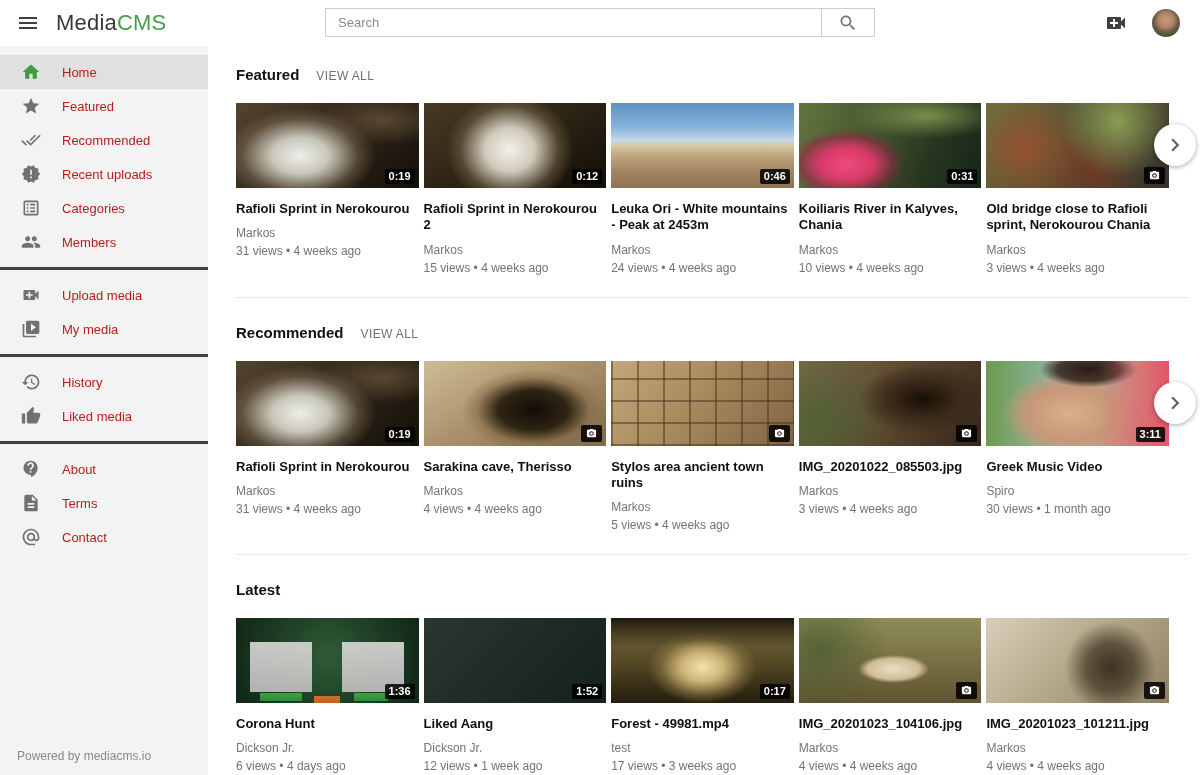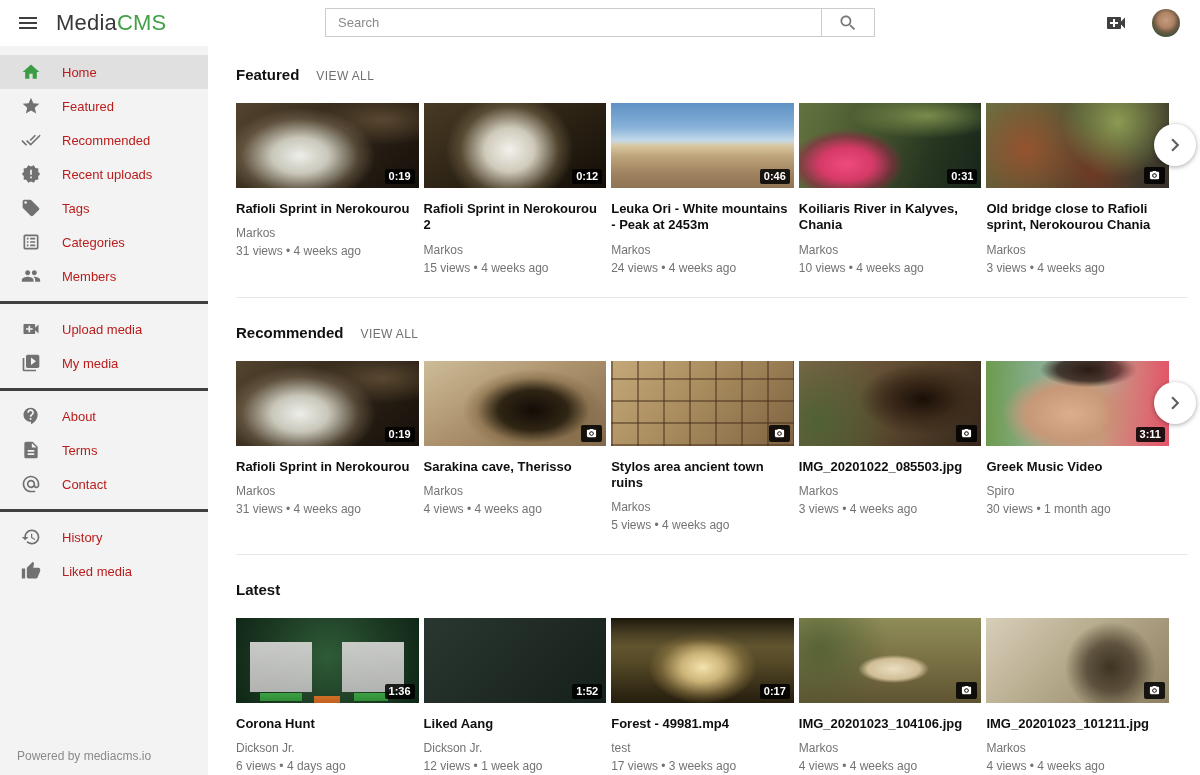--- a/index.html
+++ b/index.html
@@ -185,28 +185,20 @@
     <span class="side-icon">
             <svg class="sicon" viewBox="0 0 24 24">
               <path d="M23 12l-2.44-2.79.34-3.69-3.61-.82-1.89-3.2L12 2.96 8.6 1.5 6.71 4.69 3.1 5.5l.34 3.7L1 12l2.44 2.79-.34 3.7 3.61.82L8.6 22.5l3.4-1.47 3.4 1.46 1.89-3.19 3.61-.82-.34-3.69L23 12zm-10 5h-2v-2h2v2zm0-4h-2V7h2v6z"></path>
             </svg>
           </span>
     <span class="side-label">Recent uploads</span>
   </div>
         <div class="side-item">
     <span class="side-icon">
             <svg class="sicon" viewBox="0 0 24 24">
-              <path d="M21.41 11.58l-9-9C12.05 2.22 11.55 2 11 2H4c-1.1 0-2 .9-2 2v7c0 .55.22 1.05.59 1.42l9 9c.36.36.86.58 1.41.58.55 0 1.05-.22 1.41-.59l7-7c.37-.36.59-.86.59-1.41 0-.55-.23-1.06-.59-1.42zM5.5 7C4.67 7 4 6.33 4 5.5S4.67 4 5.5 4 7 4.67 7 5.5 6.33 7 5.5 7z"></path>
-            </svg>
-          </span>
-    <span class="side-label">Tags</span>
-  </div>
-        <div class="side-item">
-    <span class="side-icon">
-            <svg class="sicon" viewBox="0 0 24 24">
               <path d="M19 5v14H5V5h14m0-2H5c-1.1 0-2 .9-2 2v14c0 1.1.9 2 2 2h14c1.1 0 2-.9 2-2V5c0-1.1-.9-2-2-2zm-8 4h6v2h-6V7zm0 4h6v2h-6v-2zm0 4h6v2h-6v-2zM7 7h2v2H7V7zm0 4h2v2H7v-2zm0 4h2v2H7v-2z"></path>
             </svg>
           </span>
     <span class="side-label">Categories</span>
   </div>
         <div class="side-item">
     <span class="side-icon">
             <svg class="sicon" viewBox="0 0 24 24">
               <path d="M16 11c1.66 0 2.99-1.34 2.99-3S17.66 5 16 5c-1.66 0-3 1.34-3 3s1.34 3 3 3zm-8 0c1.66 0 2.99-1.34 2.99-3S9.66 5 8 5C6.34 5 5 6.34 5 8s1.34 3 3 3zm0 2c-2.33 0-7 1.17-7 3.5V19h14v-2.5c0-2.33-4.67-3.5-7-3.5zm8 0c-.29 0-.62.02-.97.05 1.16.84 1.97 1.97 1.97 3.45V19h6v-2.5c0-2.33-4.67-3.5-7-3.5z"></path>
             </svg>
@@ -229,58 +221,58 @@
               <path d="M4 6H2v14c0 1.1.9 2 2 2h14v-2H4V6zm16-4H8c-1.1 0-2 .9-2 2v12c0 1.1.9 2 2 2h12c1.1 0 2-.9 2-2V4c0-1.1-.9-2-2-2zm-8 12.5v-9l6 4.5-6 4.5z"></path>
             </svg>
           </span>
     <span class="side-label">My media</span>
   </div>
       </div>
       <div class="side-group">
         <div class="side-item">
     <span class="side-icon">
             <svg class="sicon" viewBox="0 0 24 24">
-              <path d="M11.5 2C6.81 2 3 5.81 3 10.5S6.81 19 11.5 19h.5v3c4.86-2.34 8-7 8-11.5C20 5.81 16.19 2 11.5 2zm1 14.5h-2v-2h2v2zm0-3.5h-2c0-3.25 3-3 3-5 0-1.1-.9-2-2-2s-2 .9-2 2h-2c0-2.21 1.79-4 4-4s4 1.79 4 4c0 2.5-3 2.75-3 5z"></path>
-            </svg>
-          </span>
-    <span class="side-label">About</span>
-  </div>
-        <div class="side-item">
-    <span class="side-icon">
-            <svg class="sicon" viewBox="0 0 24 24">
-              <path d="M14 2H6c-1.1 0-1.99.9-1.99 2L4 20c0 1.1.89 2 1.99 2H18c1.1 0 2-.9 2-2V8l-6-6zm2 16H8v-2h8v2zm0-4H8v-2h8v2zm-3-5V3.5L18.5 9H13z"></path>
-            </svg>
-          </span>
-    <span class="side-label">Terms</span>
-  </div>
-        <div class="side-item">
-    <span class="side-icon">
-            <svg class="sicon" viewBox="0 0 24 24">
-              <path d="M12 2C6.48 2 2 6.48 2 12s4.48 10 10 10h5v-2h-5c-4.34 0-8-3.66-8-8s3.66-8 8-8 8 3.66 8 8v1.43c0 .79-.71 1.57-1.5 1.57s-1.5-.78-1.5-1.57V12c0-2.76-2.24-5-5-5s-5 2.24-5 5 2.24 5 5 5c1.38 0 2.64-.56 3.54-1.47.65.89 1.77 1.47 2.96 1.47 1.97 0 3.5-1.6 3.5-3.57V12c0-5.52-4.48-10-10-10zm0 13c-1.66 0-3-1.34-3-3s1.34-3 3-3 3 1.34 3 3-1.34 3-3 3z"></path>
-            </svg>
-          </span>
-    <span class="side-label">Contact</span>
+              <path d="M13 3c-4.97 0-9 4.03-9 9H1l3.89 3.89.07.14L9 12H6c0-3.87 3.13-7 7-7s7 3.13 7 7-3.13 7-7 7c-1.93 0-3.68-.79-4.94-2.06l-1.42 1.42C8.27 19.99 10.51 21 13 21c4.97 0 9-4.03 9-9s-4.03-9-9-9zm-1 5v5l4.28 2.54.72-1.21-3.5-2.08V8z"></path>
+            </svg>
+          </span>
+    <span class="side-label">History</span>
+  </div>
+        <div class="side-item">
+    <span class="side-icon">
+            <svg class="sicon" viewBox="0 0 24 24">
+              <path d="M1 21h4V9H1v12zm22-11c0-1.1-.9-2-2-2h-6.31l.95-4.57.03-.32c0-.41-.17-.79-.44-1.06L14.17 1 7.59 7.59C7.22 7.95 7 8.45 7 9v10c0 1.1.9 2 2 2h9c.83 0 1.54-.5 1.84-1.22l3.02-7.05c.09-.23.14-.47.14-.73v-2z"></path>
+            </svg>
+          </span>
+    <span class="side-label">Liked media</span>
   </div>
       </div>
       <div class="side-group">
         <div class="side-item">
     <span class="side-icon">
             <svg class="sicon" viewBox="0 0 24 24">
-              <path d="M13 3c-4.97 0-9 4.03-9 9H1l3.89 3.89.07.14L9 12H6c0-3.87 3.13-7 7-7s7 3.13 7 7-3.13 7-7 7c-1.93 0-3.68-.79-4.94-2.06l-1.42 1.42C8.27 19.99 10.51 21 13 21c4.97 0 9-4.03 9-9s-4.03-9-9-9zm-1 5v5l4.28 2.54.72-1.21-3.5-2.08V8z"></path>
-            </svg>
-          </span>
-    <span class="side-label">History</span>
-  </div>
-        <div class="side-item">
-    <span class="side-icon">
-            <svg class="sicon" viewBox="0 0 24 24">
-              <path d="M1 21h4V9H1v12zm22-11c0-1.1-.9-2-2-2h-6.31l.95-4.57.03-.32c0-.41-.17-.79-.44-1.06L14.17 1 7.59 7.59C7.22 7.95 7 8.45 7 9v10c0 1.1.9 2 2 2h9c.83 0 1.54-.5 1.84-1.22l3.02-7.05c.09-.23.14-.47.14-.73v-2z"></path>
-            </svg>
-          </span>
-    <span class="side-label">Liked media</span>
+              <path d="M11.5 2C6.81 2 3 5.81 3 10.5S6.81 19 11.5 19h.5v3c4.86-2.34 8-7 8-11.5C20 5.81 16.19 2 11.5 2zm1 14.5h-2v-2h2v2zm0-3.5h-2c0-3.25 3-3 3-5 0-1.1-.9-2-2-2s-2 .9-2 2h-2c0-2.21 1.79-4 4-4s4 1.79 4 4c0 2.5-3 2.75-3 5z"></path>
+            </svg>
+          </span>
+    <span class="side-label">About</span>
+  </div>
+        <div class="side-item">
+    <span class="side-icon">
+            <svg class="sicon" viewBox="0 0 24 24">
+              <path d="M14 2H6c-1.1 0-1.99.9-1.99 2L4 20c0 1.1.89 2 1.99 2H18c1.1 0 2-.9 2-2V8l-6-6zm2 16H8v-2h8v2zm0-4H8v-2h8v2zm-3-5V3.5L18.5 9H13z"></path>
+            </svg>
+          </span>
+    <span class="side-label">Terms</span>
+  </div>
+        <div class="side-item">
+    <span class="side-icon">
+            <svg class="sicon" viewBox="0 0 24 24">
+              <path d="M12 2C6.48 2 2 6.48 2 12s4.48 10 10 10h5v-2h-5c-4.34 0-8-3.66-8-8s3.66-8 8-8 8 3.66 8 8v1.43c0 .79-.71 1.57-1.5 1.57s-1.5-.78-1.5-1.57V12c0-2.76-2.24-5-5-5s-5 2.24-5 5 2.24 5 5 5c1.38 0 2.64-.56 3.54-1.47.65.89 1.77 1.47 2.96 1.47 1.97 0 3.5-1.6 3.5-3.57V12c0-5.52-4.48-10-10-10zm0 13c-1.66 0-3-1.34-3-3s1.34-3 3-3 3 1.34 3 3-1.34 3-3 3z"></path>
+            </svg>
+          </span>
+    <span class="side-label">Contact</span>
   </div>
       </div>
     </nav>
   <div class="side-footer">Powered by mediacms.io</div>
 </aside>
 
 <main class="main">
     <section class="section">
     <div class="section-head">
       <h2 class="section-title">Featured</h2>

